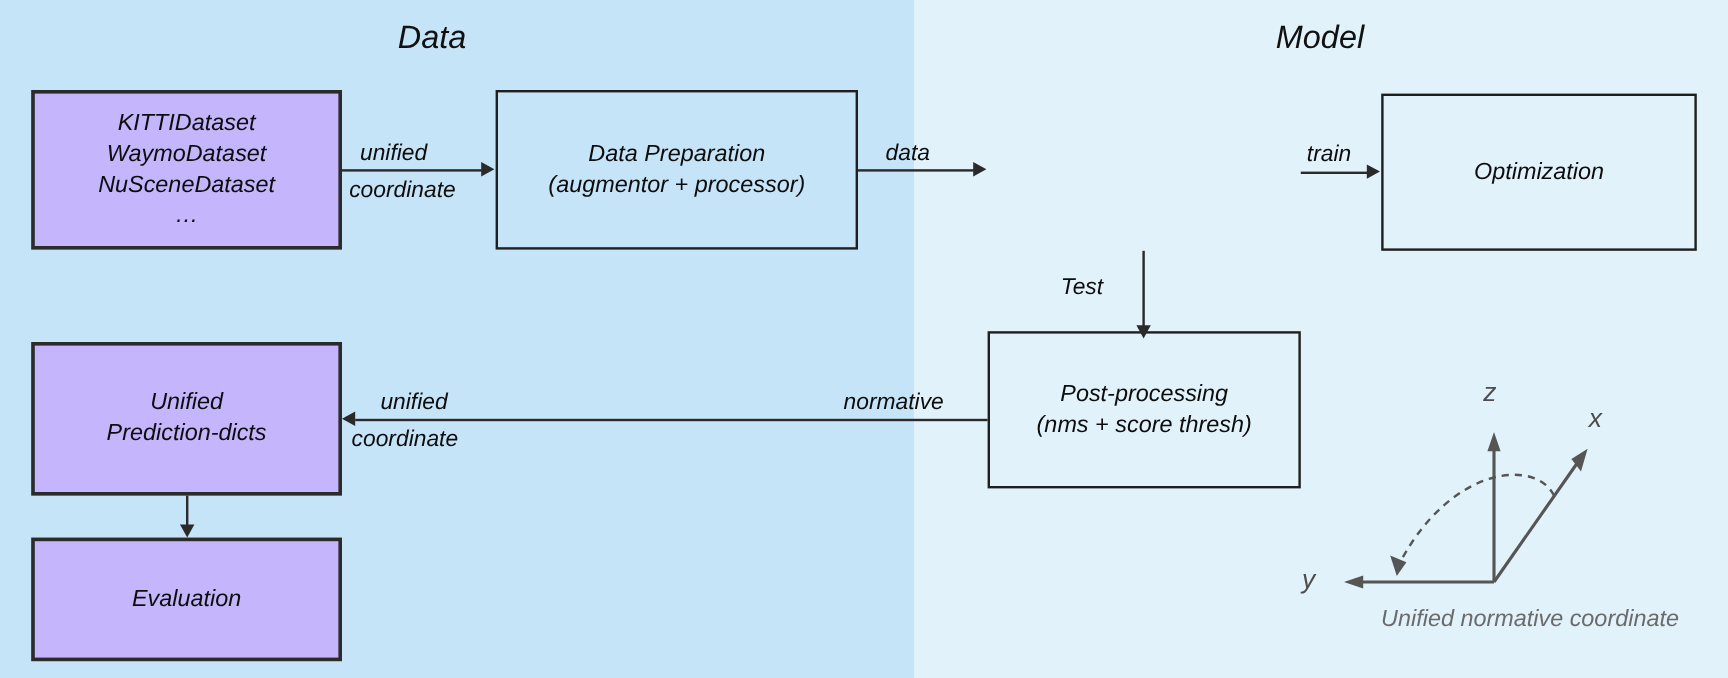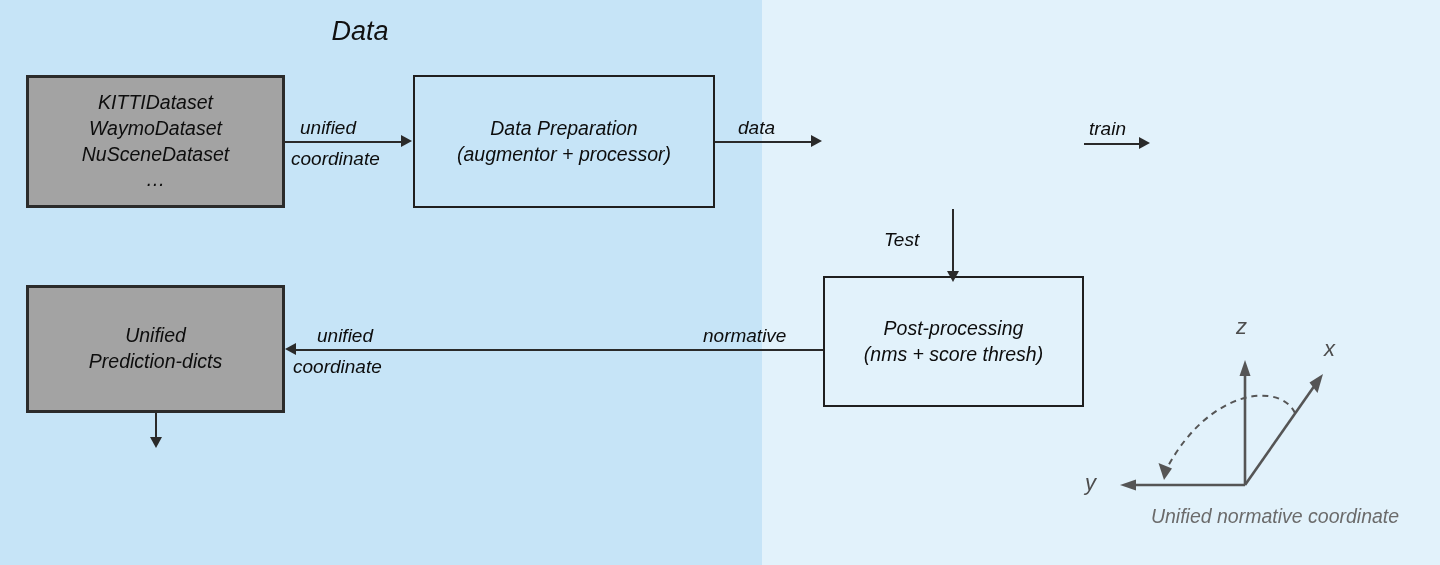--- a/index.html
+++ b/index.html
@@ -50,21 +50,21 @@
     display: flex;
     align-items: center;
     justify-content: center;
     text-align: center;
     color: #0d0d0d;
     font-size: 19.5px;
     line-height: 1.32;
     padding: 2px 6px;
   }
   .node.green {
-    background: #a3a3a3;
+    background: #c4b5fd;
     border-width: 3px;
   }
   .node.plain {
     background: transparent;
     border: 2px solid #1f1f1f;
   }
   .node .label { white-space: pre-line; display: block; }
 
   .edge-line {
     position: absolute;
@@ -128,45 +128,52 @@
 </style>
 </head>
 <body>
 
 <div id="canvas">
 
   <div class="panel" id="panel-data"></div>
   <div class="panel" id="panel-model"></div>
 
   <div class="panel-title" id="title-data">Data</div>
+  <div class="panel-title" id="title-model">Model</div>
 
   <div class="node green" style="left:26px; top:75px; width:259px; height:133px;">
     <span class="label">KITTIDataset
 WaymoDataset
 NuSceneDataset
 …</span>
   </div>
 
   <div class="node plain" style="left:413px; top:75px; width:302px; height:133px;">
     <span class="label">Data Preparation
 (augmentor + processor)</span>
   </div>
 
 
+  <div class="node plain" style="left:1151px; top:78px; width:263px; height:131px;">
+    <span class="label">Optimization</span>
+  </div>
 
   <div class="node plain" style="left:823px; top:276px; width:261px; height:131px;">
     <span class="label">Post-processing
 (nms + score thresh)</span>
   </div>
 
   <div class="node green" style="left:26px; top:285px; width:259px; height:128px;">
     <span class="label">Unified
 Prediction-dicts</span>
   </div>
 
+  <div class="node green" style="left:26px; top:448px; width:259px; height:103px;">
+    <span class="label">Evaluation</span>
+  </div>
 
   <div class="edge-line h-line" style="left:285px; top:141px; width:117px;"></div>
   <div class="arrowhead ah-right" style="left:401px; top:135px;"></div>
   <div class="edge-label" style="left:300px; top:116px;">unified</div>
   <div class="edge-label" style="left:291px; top:147px;">coordinate</div>
 
   <div class="edge-line h-line" style="left:715px; top:141px; width:97px;"></div>
   <div class="arrowhead ah-right" style="left:811px; top:135px;"></div>
   <div class="edge-label" style="left:738px; top:116px;">data</div>
 

